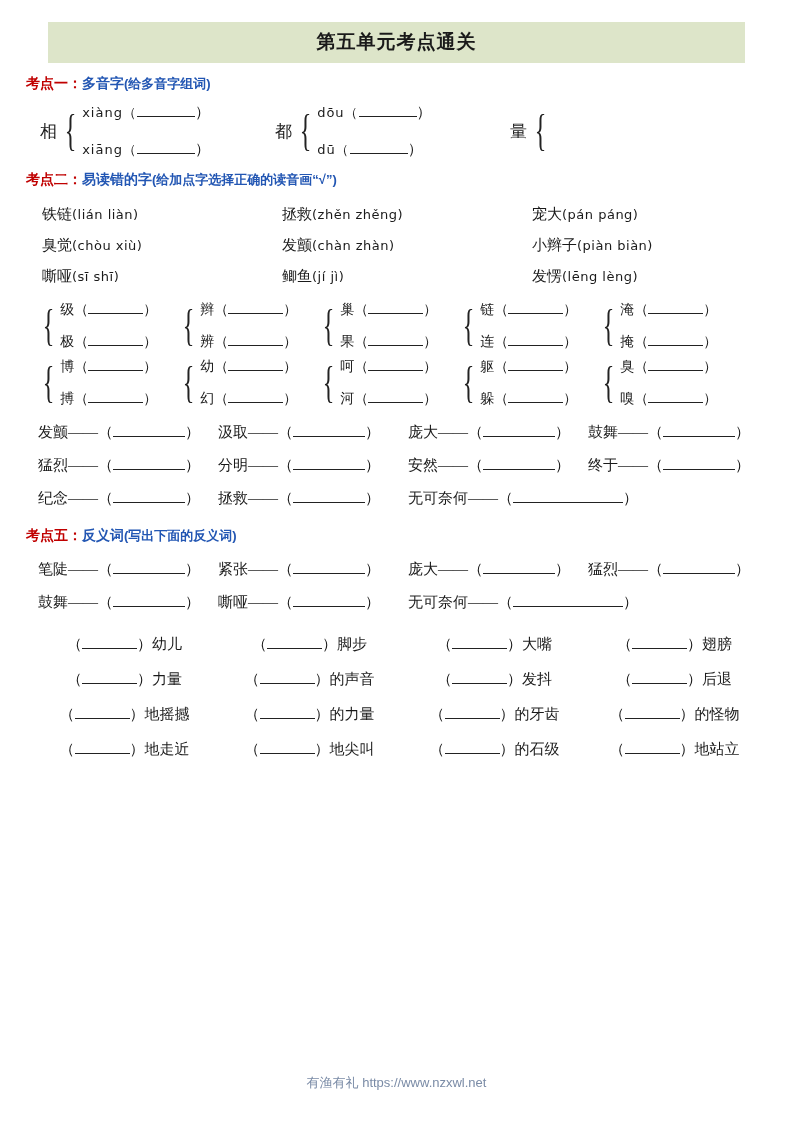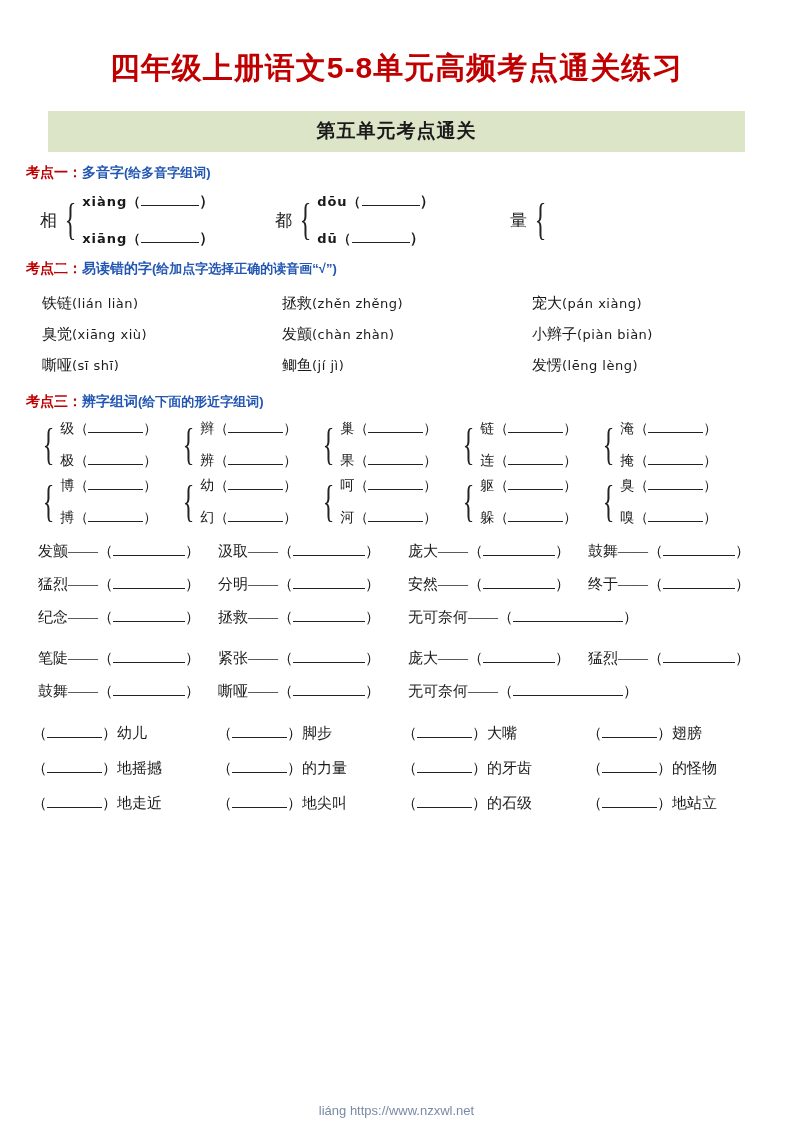--- a/index.html
+++ b/index.html
@@ -91,21 +91,20 @@
   .poly-lines {
     display: flex;
     flex-direction: column;
     gap: 18px;
   }
   .poly-line {
     font-size: 13px;
     font-family: "DejaVu Sans", sans-serif;
     white-space: nowrap;
     letter-spacing: 1px;
-    font-weight: bold;
   }
   .poly-line .paren {
     font-family: "Liberation Serif", serif;
     font-size: 15px;
   }
   
   .pinyin-table {
     margin: 10px 0 0 42px;
     width: 700px;
     border-collapse: collapse;
@@ -153,20 +152,21 @@
     font-size: 15px;
     padding: 7px 0;
     white-space: nowrap;
     vertical-align: bottom;
   }
   
   .match-table {
     margin: 8px 0 0 32px;
     width: 730px;
     border-collapse: collapse;
+    text-align: center;
   }
   .match-table td {
     font-size: 15px;
     padding: 8px 0;
     white-space: nowrap;
   }
   .footer-site {
     position: absolute;
     left: 0;
     right: 0;
@@ -175,21 +175,20 @@
     font-size: 13px;
     color: #7a8ba6;
     font-family: "Liberation Sans", sans-serif;
   }
 </style>
 </head>
 <body>
 
 <div class="page">
 
-  <div class="main-title">四年级上册语文5-8单元高频考点通关练习</div>
 
   <div class="section-banner">第五单元考点通关</div>
 
   <div class="kaodian">
     <span>考点一：</span><span class="kd-title">多音字</span><span class="kd-note">(给多音字组词)</span>
   </div>
 
   <div class="polyphone-row">
     <div class="poly-group">
       <span class="poly-char">相</span>
@@ -215,38 +214,35 @@
 
   <div class="kaodian">
     <span>考点二：</span><span class="kd-title">易读错的字</span><span class="kd-note">(给加点字选择正确的读音画“√”)</span>
   </div>
 
   <table class="pinyin-table">
     <tbody>
         <tr>
       <td style="width:240px"><span>铁链</span><span class="py">(lián liàn)</span></td>
       <td style="width:250px"><span>拯救</span><span class="py">(zhěn zhěng)</span></td>
-      <td><span>宠大</span><span class="py">(pán xiàng)</span></td>
-    </tr>
-    <tr>
-      <td><span>臭觉</span><span class="py">(xiāng xiù)</span></td>
+      <td><span>宠大</span><span class="py">(pán páng)</span></td>
+    </tr>
+    <tr>
+      <td><span>臭觉</span><span class="py">(chòu xiù)</span></td>
       <td><span>发颤</span><span class="py">(chàn zhàn)</span></td>
       <td><span>小辫子</span><span class="py">(piàn biàn)</span></td>
     </tr>
     <tr>
       <td><span>嘶哑</span><span class="py">(sī shī)</span></td>
       <td><span>鲫鱼</span><span class="py">(jí jì)</span></td>
       <td><span>发愣</span><span class="py">(lēng lèng)</span></td>
     </tr>
   </tbody>
     </table>
 
-  <div class="kaodian">
-    <span>考点三：</span><span class="kd-title">辨字组词</span><span class="kd-note">(给下面的形近字组词)</span>
-  </div>
 
   <div class="bianzi-wrap">
     <div class="bianzi-row">
       <div class="bz-group">
         <span class="brace">{</span>
         <span class="bz-lines">
           <span class="bz-line"><span>级（</span><span class="blank" style="width:55px"></span>）</span>
           <span class="bz-line"><span>极（</span><span class="blank" style="width:55px"></span>）</span>
         </span>
       </div>
@@ -335,20 +331,23 @@
       <td><span>终于——（</span><span class="blank" style="width:72px"></span>）</td>
     </tr>
     <tr>
       <td><span>纪念——（</span><span class="blank" style="width:72px"></span>）</td>
       <td><span>拯救——（</span><span class="blank" style="width:72px"></span>）</td>
       <td colspan="2"><span>无可奈何——（</span><span class="blank" style="width:110px"></span>）</td>
     </tr>
   </tbody>
     </table>
 
+  <div class="kaodian">
+    <span>考点五：</span><span class="kd-title">反义词</span><span class="kd-note">(写出下面的反义词)</span>
+  </div>
 
   <table class="word-table">
     <tbody>
         <tr>
       <td style="width:180px"><span>笔陡——（</span><span class="blank" style="width:72px"></span>）</td>
       <td style="width:190px"><span>紧张——（</span><span class="blank" style="width:72px"></span>）</td>
       <td style="width:180px"><span>庞大——（</span><span class="blank" style="width:72px"></span>）</td>
       <td><span>猛烈——（</span><span class="blank" style="width:72px"></span>）</td>
     </tr>
     <tr>
@@ -362,29 +361,35 @@
 
   <table class="match-table">
     <tbody>
         <tr>
       <td style="width:185px">（<span class="blank" style="width:55px"></span><span>）幼儿</span></td>
       <td style="width:185px">（<span class="blank" style="width:55px"></span><span>）脚步</span></td>
       <td style="width:185px">（<span class="blank" style="width:55px"></span><span>）大嘴</span></td>
       <td>（<span class="blank" style="width:55px"></span><span>）翅膀</span></td>
     </tr>
     <tr>
+      <td>（<span class="blank" style="width:55px"></span><span>）力量</span></td>
+      <td>（<span class="blank" style="width:55px"></span><span>）的声音</span></td>
+      <td>（<span class="blank" style="width:55px"></span><span>）发抖</span></td>
+      <td>（<span class="blank" style="width:55px"></span><span>）后退</span></td>
+    </tr>
+    <tr>
       <td>（<span class="blank" style="width:55px"></span><span>）地摇撼</span></td>
       <td>（<span class="blank" style="width:55px"></span><span>）的力量</span></td>
       <td>（<span class="blank" style="width:55px"></span><span>）的牙齿</span></td>
       <td>（<span class="blank" style="width:55px"></span><span>）的怪物</span></td>
     </tr>
     <tr>
       <td>（<span class="blank" style="width:55px"></span><span>）地走近</span></td>
       <td>（<span class="blank" style="width:55px"></span><span>）地尖叫</span></td>
       <td>（<span class="blank" style="width:55px"></span><span>）的石级</span></td>
       <td>（<span class="blank" style="width:55px"></span><span>）地站立</span></td>
     </tr>
   </tbody>
     </table>
 
-  <div class="footer-site">liáng https://www.nzxwl.net</div>
+  <div class="footer-site">有渔有礼 https://www.nzxwl.net</div>
 
 </div>
 
 </body></html>

